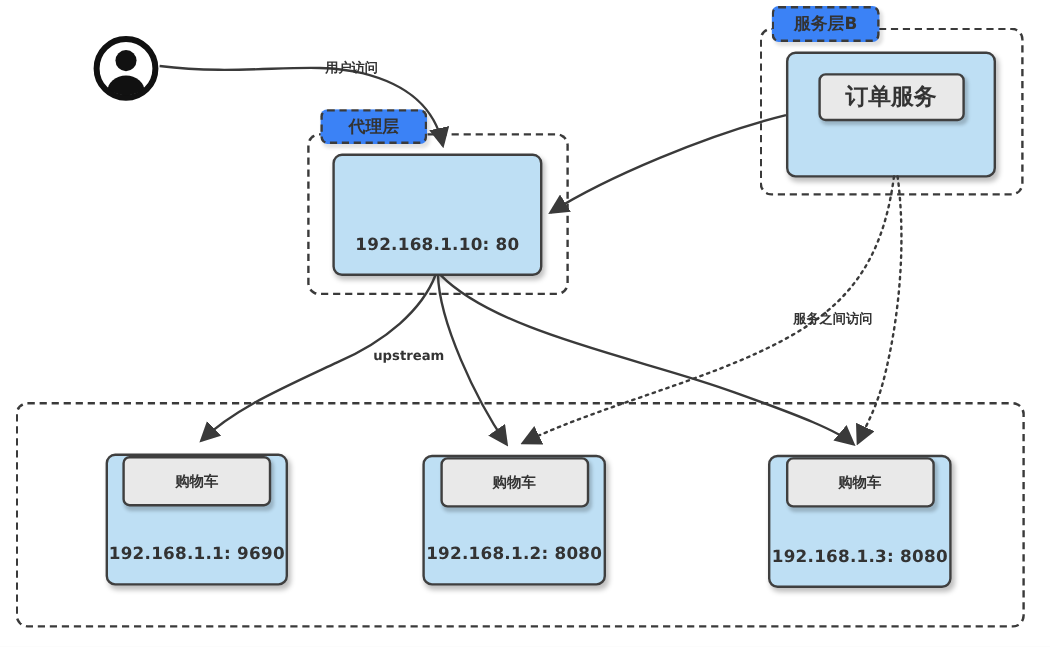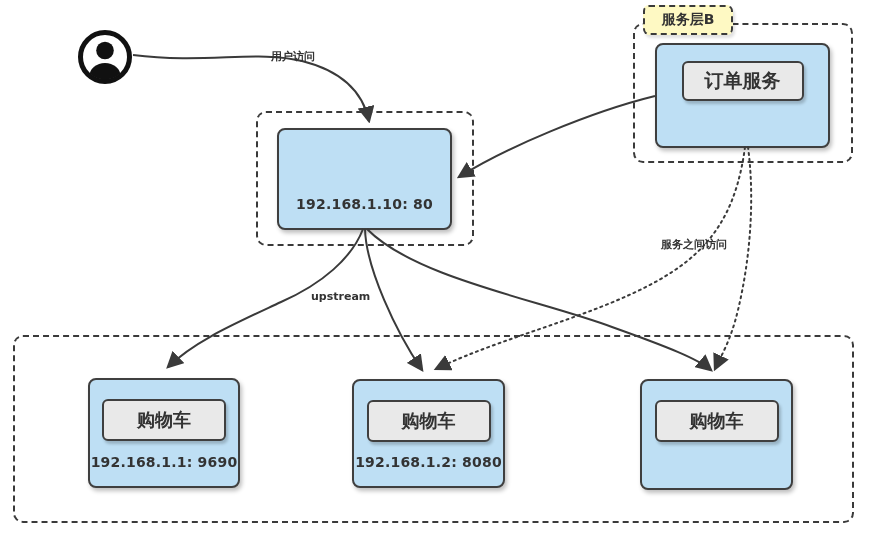--- a/index.html
+++ b/index.html
@@ -7,36 +7,36 @@
     position:relative;width:875px;height:539px;background:#ffffff;
     font-family:"DejaVu Sans","Liberation Sans",sans-serif;color:#333;
     overflow:hidden;
   }
   .container{
     position:absolute;border:2px dashed #3a3a3a;border-radius:10px;
     background:transparent;z-index:1;
   }
   .chip{
     position:absolute;border:2px dashed #3a3a3a;border-radius:6px;
-    background:#fef9c3;display:flex;align-items:center;justify-content:center;
+    background:#3b82f6;display:flex;align-items:center;justify-content:center;
     font-size:14px;font-weight:bold;z-index:2;
     box-shadow:2px 3px 3px rgba(0,0,0,0.12);
   }
   .node{
     position:absolute;background:#bedff4;border:2px solid #3f3f3f;border-radius:8px;
     z-index:2;box-shadow:2px 3px 4px rgba(0,0,0,0.25);
     display:flex;flex-direction:column;align-items:center;
   }
   .node .title{
     background:#e9e9e9;border:2px solid #3f3f3f;border-radius:6px;
     font-weight:bold;display:flex;align-items:center;justify-content:center;
     box-shadow:2px 3px 3px rgba(0,0,0,0.2);
   }
   .node.big .title{width:118px;height:36px;margin-top:16px;font-size:19px;}
-  .node.cart .title{width:120px;height:38px;margin-top:19px;font-size:18px;}
+  .node.cart .title{width:120px;height:38px;font-size:12px;}
   .node .addr{
     font-size:14px;font-weight:bold;margin-top:auto;margin-bottom:16px;
     letter-spacing:0.2px;
   }
   .floatlabel{
     position:absolute;font-size:11px;font-weight:bold;z-index:4;white-space:nowrap;
   }
   svg.edges{position:absolute;left:0;top:0;z-index:3;pointer-events:none;}
   svg.edges path{pointer-events:stroke;}
   .actor{position:absolute;z-index:2;}
@@ -66,20 +66,23 @@
         <clipPath id="uc">
           <circle cx="29" cy="29" r="22.5"></circle>
         </clipPath>
       </defs>
     <circle cx="29" cy="29" r="24.5" fill="#ffffff" stroke="#111111" stroke-width="5"></circle>
     <circle cx="29" cy="22.5" r="8.8" fill="#111111"></circle>
     <ellipse cx="29" cy="48" rx="15.5" ry="13" fill="#111111" clip-path="url(#uc)"></ellipse>
   </svg>
 
   <div class="container" style="left:256px;top:111px;width:214px;height:131px"></div>
+  <div class="chip" style="left:267px;top:91px;width:85px;height:25px">
+    <span>代理层</span>
+  </div>
   <div class="node big" style="left:277px;top:128px;width:171px;height:98px">
     <div class="addr">192.168.1.10: 80</div>
   </div>
 
   <div class="container" style="left:633px;top:23px;width:216px;height:136px"></div>
   <div class="chip" style="left:643px;top:5px;width:86px;height:26px">
     <span>服务层B</span>
   </div>
   <div class="node big" style="left:655px;top:43px;width:171px;height:101px">
     <div class="title">
@@ -100,19 +103,20 @@
     <div class="title">
       <span>购物车</span>
     </div>
     <div class="addr">192.168.1.2: 8080</div>
   </div>
 
   <div class="node cart" style="left:640px;top:379px;width:149px;height:107px">
     <div class="title">
       <span>购物车</span>
     </div>
+    <div class="addr">192.168.1.3: 8080</div>
   </div>
 
   <div class="floatlabel" style="left:271px;top:49px">用户访问</div>
   <div class="floatlabel" style="left:311px;top:290px">upstream</div>
-  <div class="floatlabel" style="left:661px;top:237px">服务之间访问</div>
+  <div class="floatlabel" style="left:661px;top:258px">服务之间访问</div>
 
 </div>
 
 </body></html>

